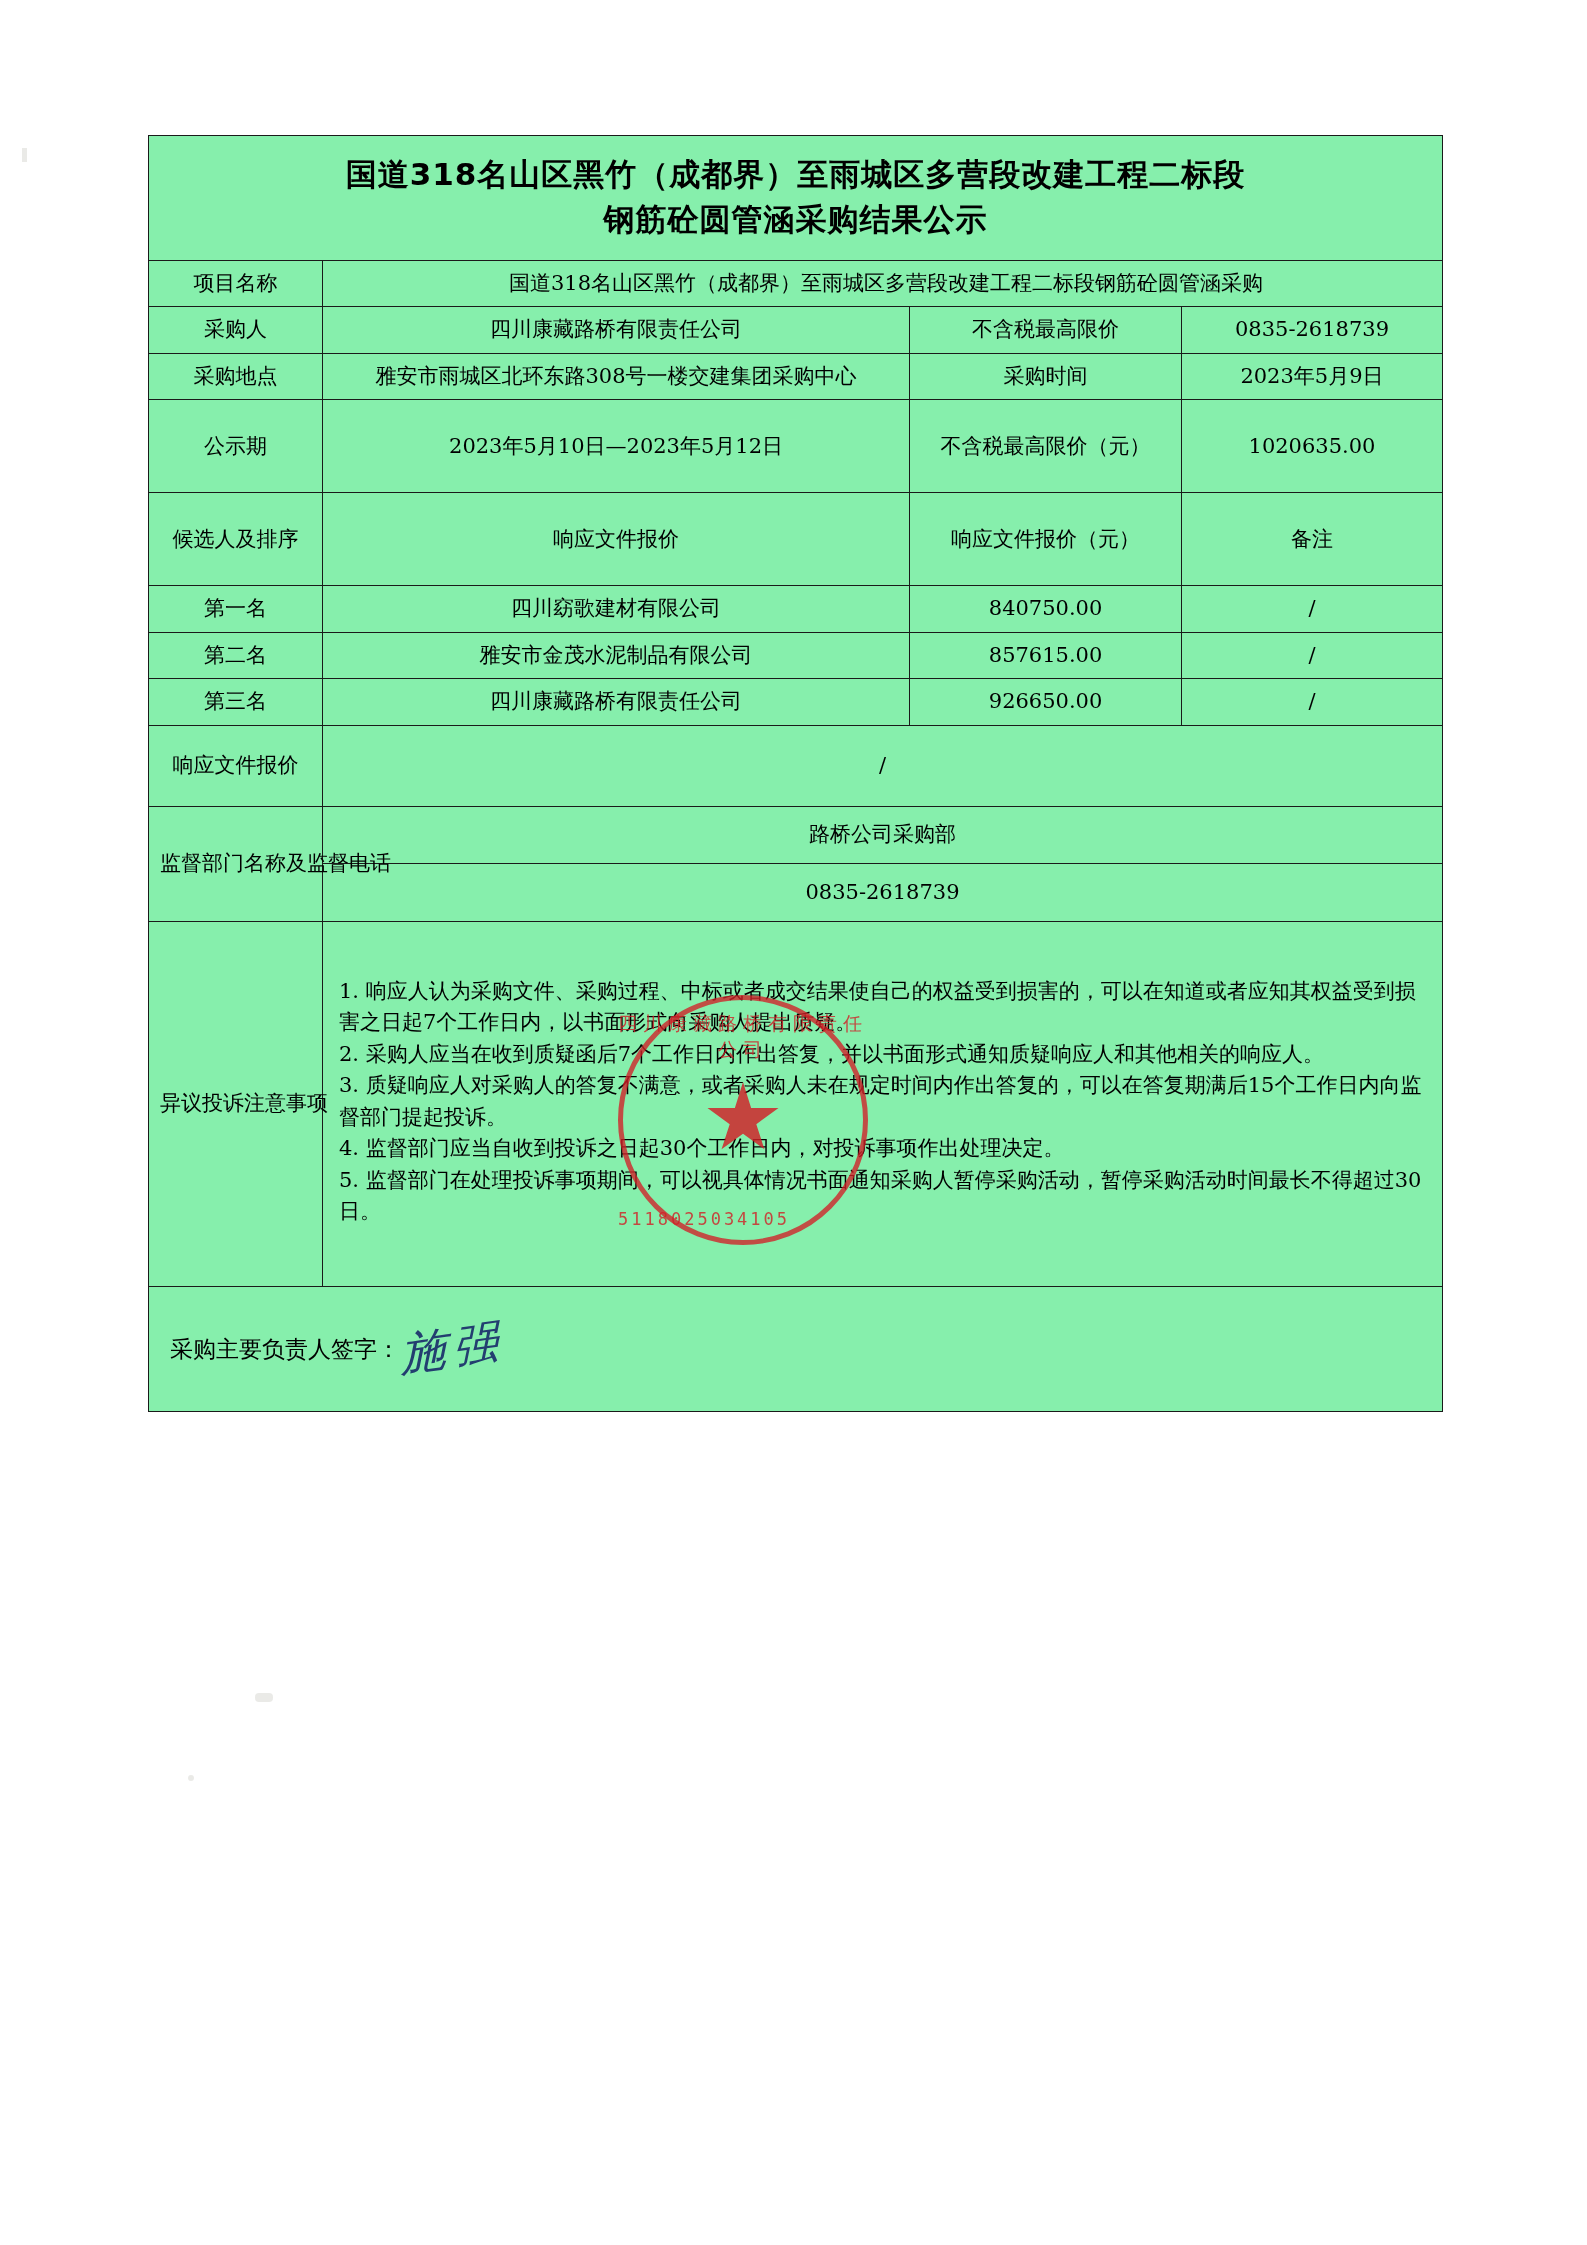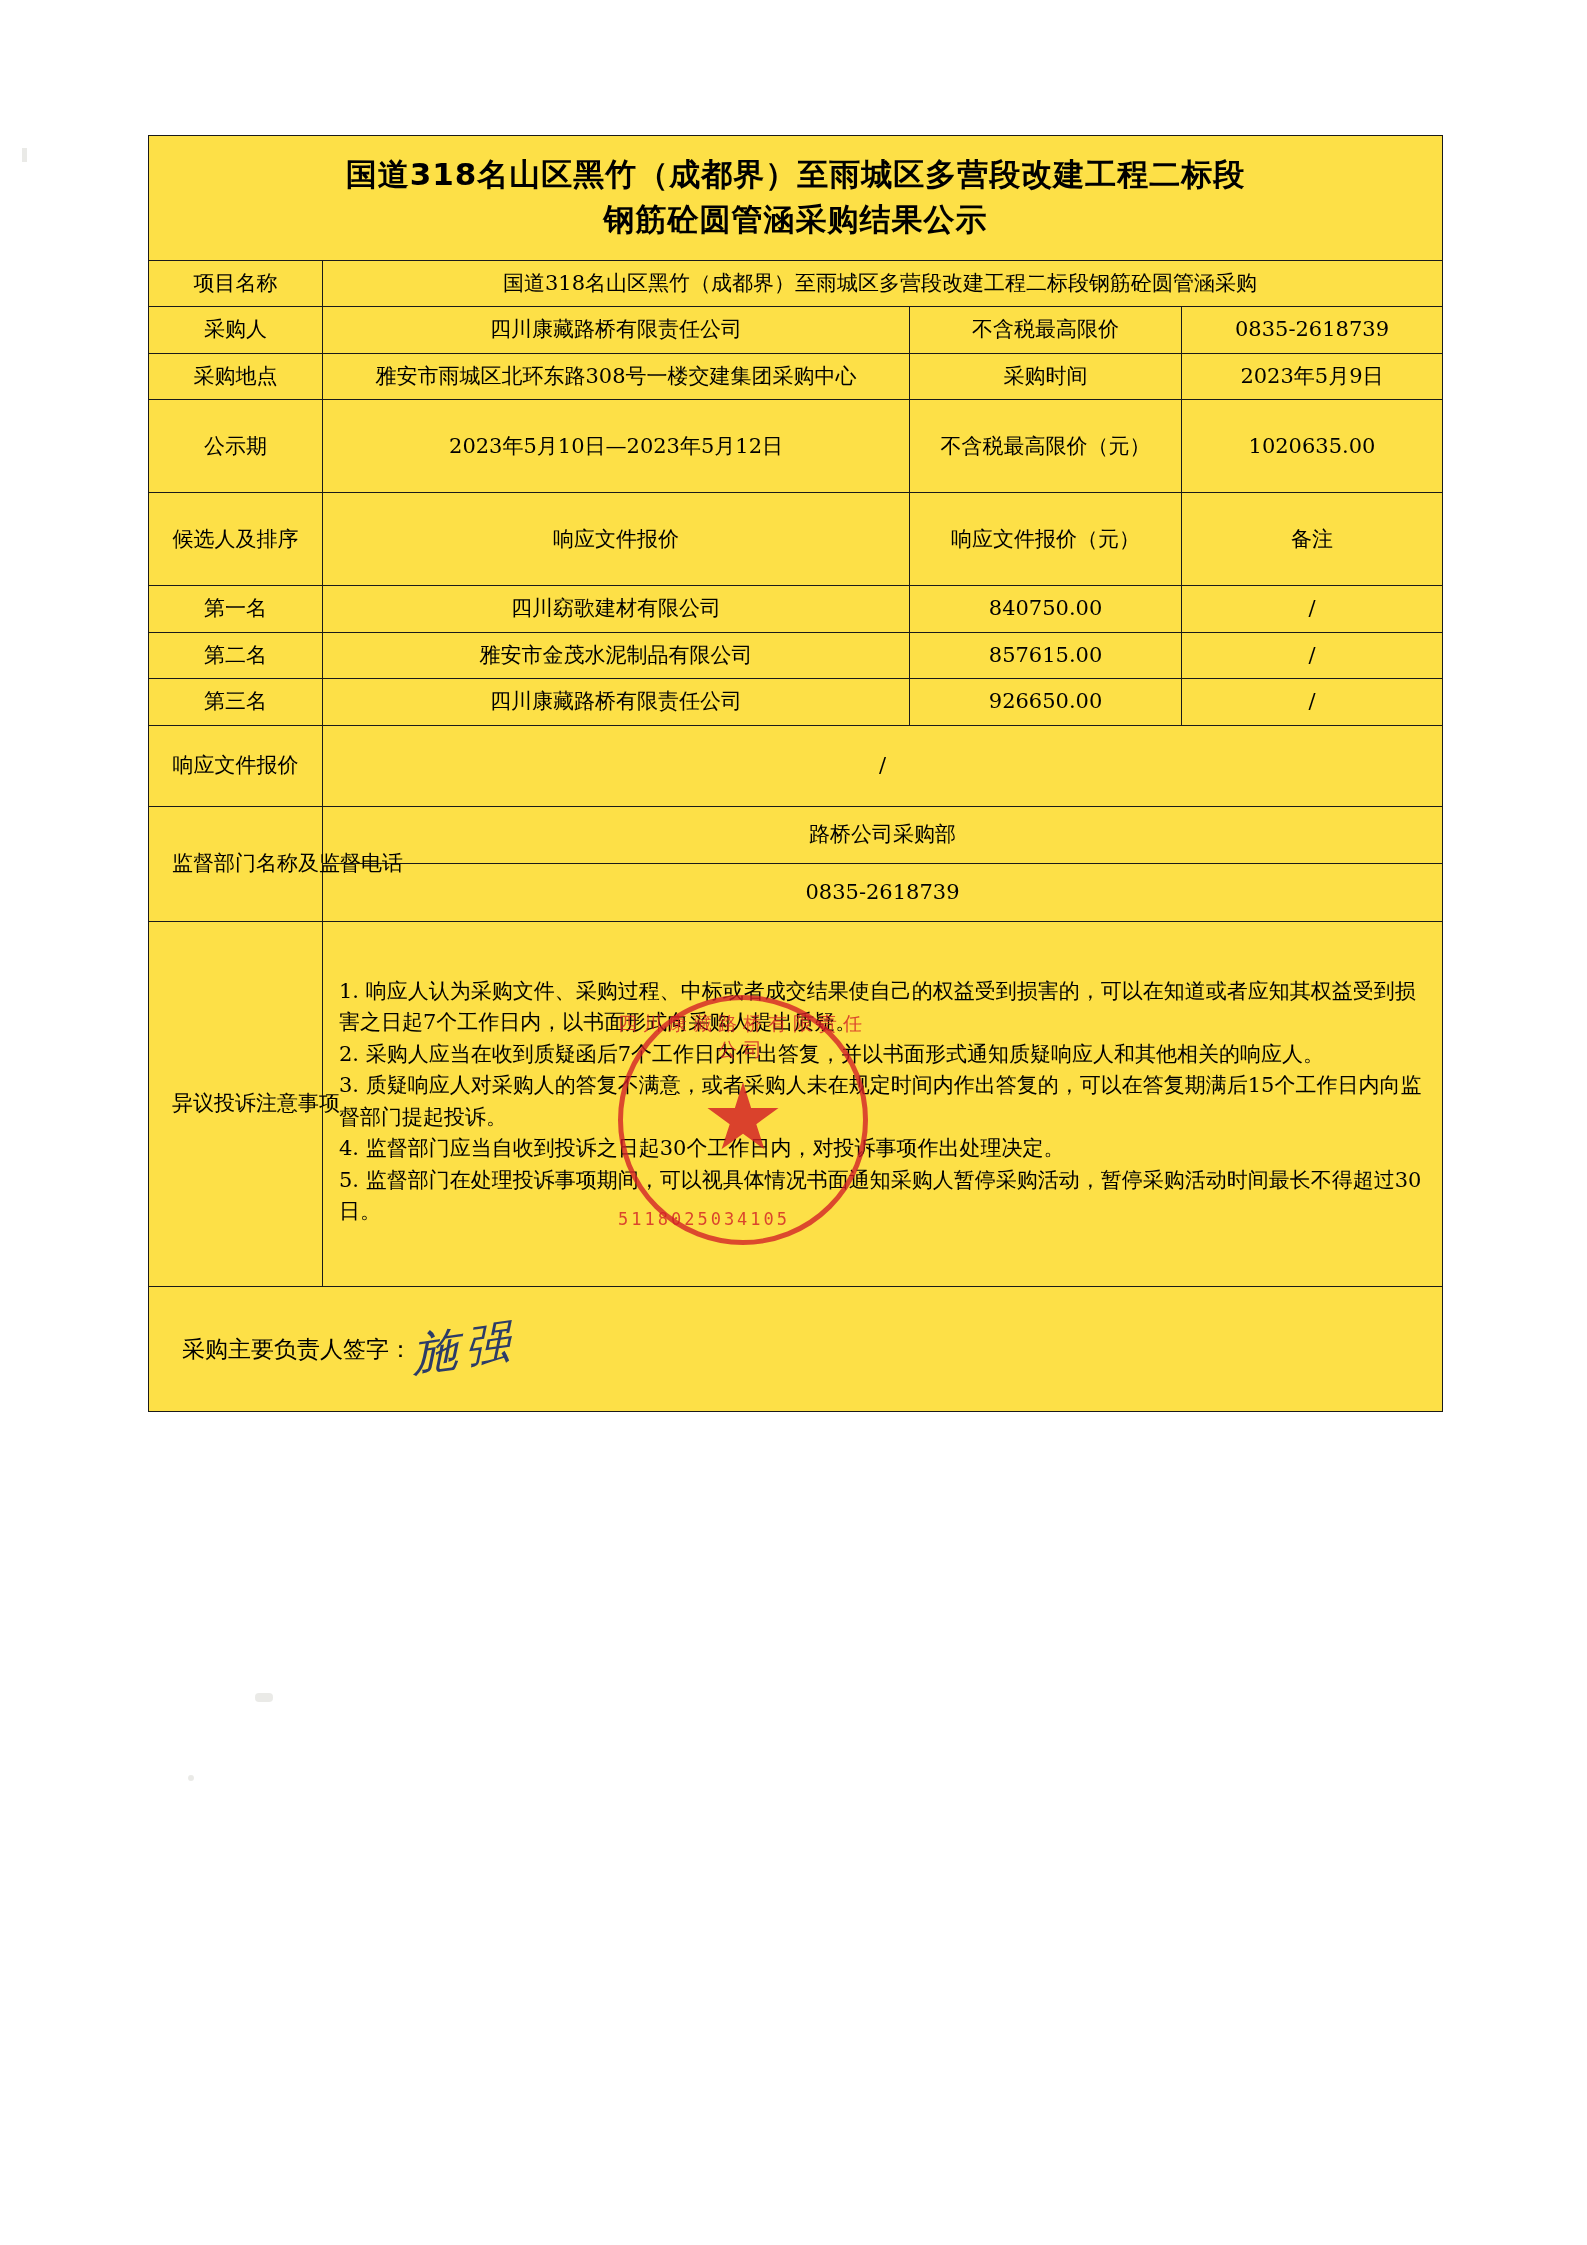--- a/index.html
+++ b/index.html
@@ -28,25 +28,25 @@
     position: absolute;
     left: 148px;
     top: 135px;
     width: 1295px;
   }
 
   table.doc {
     width: 100%;
     border-collapse: collapse;
     table-layout: fixed;
-    background: #fde047;
+    background: #86efac;
   }
   table.doc td {
     border: 1px solid #1a1a1a;
-    padding: 7px 23px;
+    padding: 7px 11px;
     font-size: 21px;
     line-height: 1.5;
     vertical-align: middle;
     text-align: center;
     font-family: "DejaVu Serif", "Liberation Serif", serif;
   }
 
   .title-cell {
     border: 1px solid #1a1a1a;
     padding: 16px 10px 18px 10px !important;

